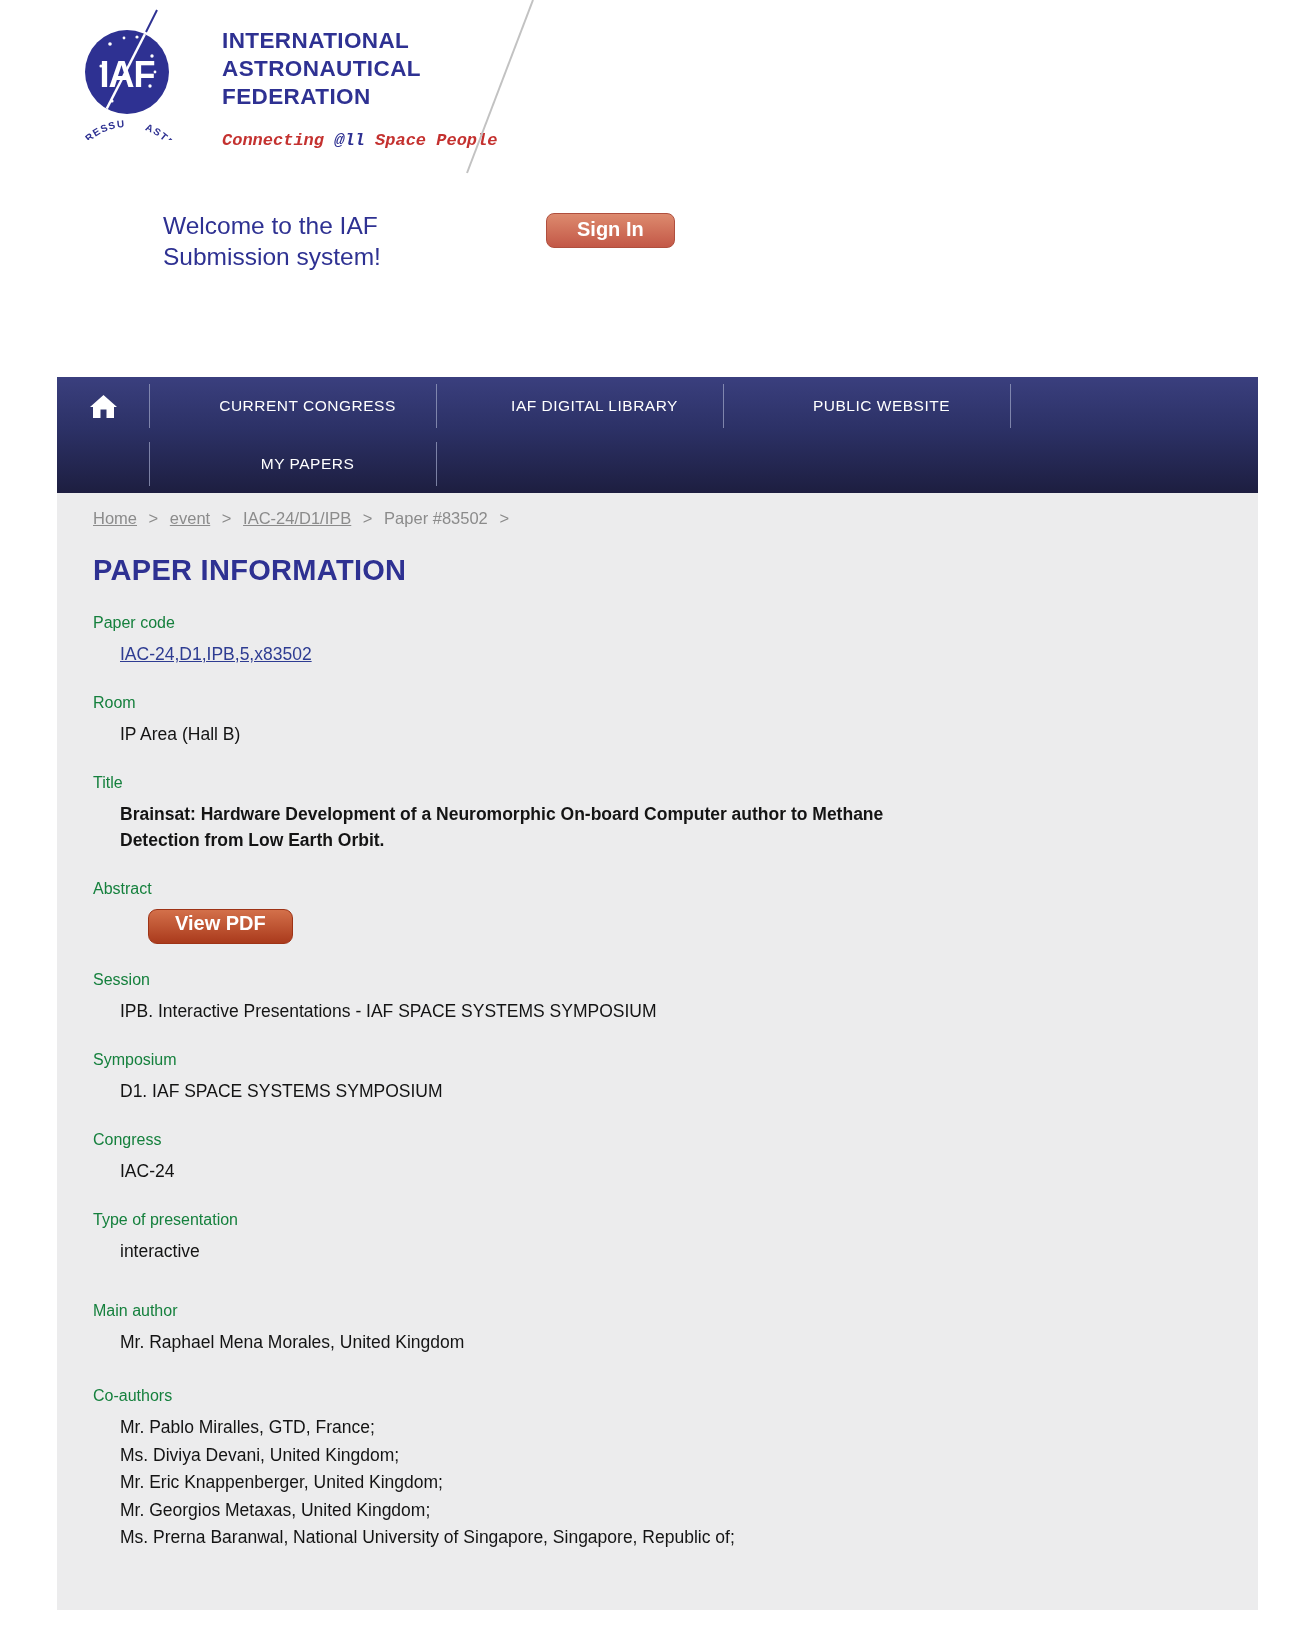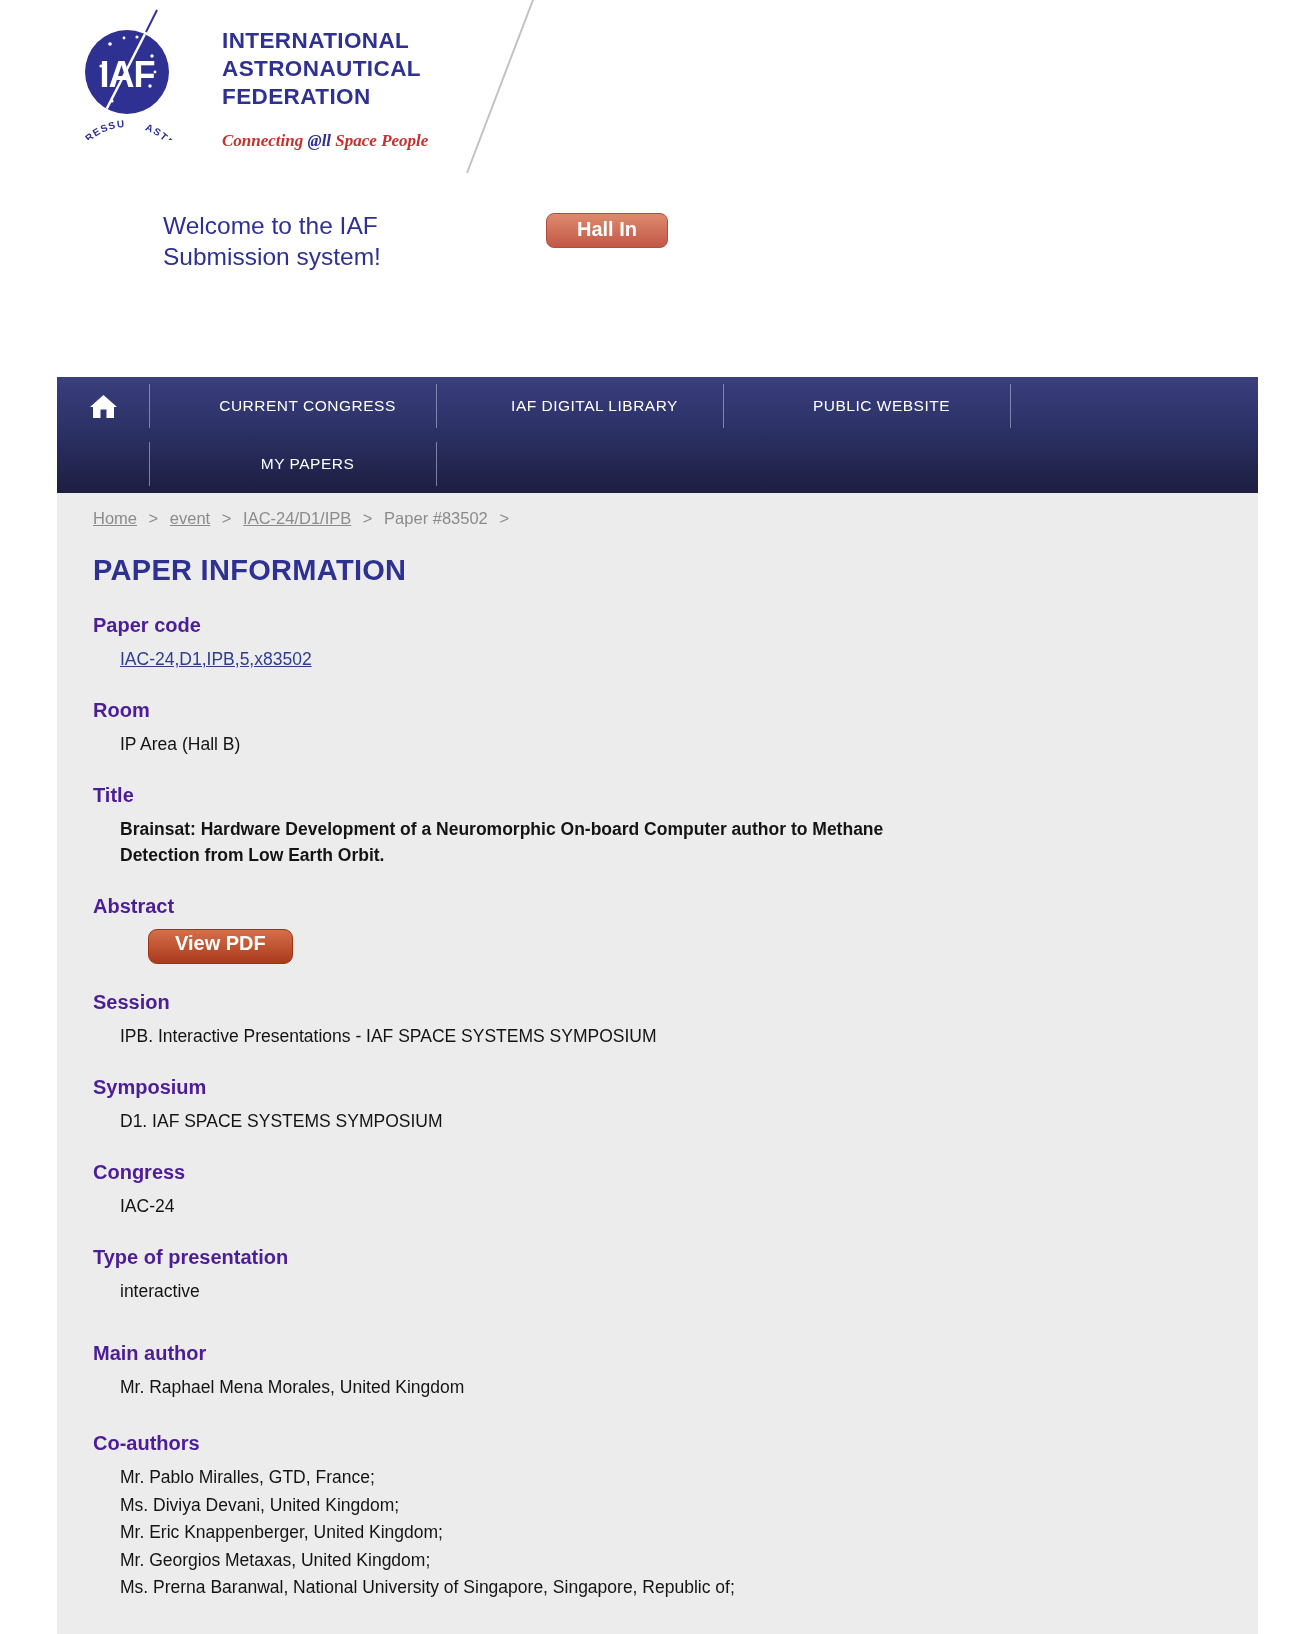--- a/index.html
+++ b/index.html
@@ -8,21 +8,21 @@
     width:1301px; height:1634px; position:relative;
     font-family:"Liberation Sans", sans-serif; color:#141414;
   }
 
   
   .header { position:relative; width:1301px; height:377px; background:#fff; }
   .seal { position:absolute; left:60px; top:4px; }
   .org-name { position:absolute; left:222px; top:27px; color:#2e3192;
     font-weight:bold; font-size:22.5px; line-height:28px; letter-spacing:0.4px; }
   .tagline { position:absolute; left:222px; top:131px;
-    font-family:Liberation Serif, serif; font-style:italic; font-weight:bold;
+    font-family:Liberation Mono, monospace; font-style:italic; font-weight:bold;
     font-size:17px; color:#c4312f; }
   .tagline .at { color:#2e3192; }
   .diag { position:absolute; left:455px; top:0; }
   .welcome { position:absolute; left:163px; top:210px; color:#2e3192;
     font-size:24.5px; line-height:31px; }
   .signin-btn {
     position:absolute; left:546px; top:213px;
     background:linear-gradient(180deg,#dd8a6e 0%, #c35847 100%);
     border:1px solid #b04f3e; border-radius:8px;
     color:#fff; font-weight:bold; font-size:20px;
@@ -43,21 +43,21 @@
     letter-spacing:0.5px; cursor:pointer; white-space:nowrap; }
 
   
   .content { background:#ececed; padding-bottom:58px; min-height:985px; }
   .breadcrumb { padding:16px 0 0 36px; font-size:16.5px; color:#8b8b8b; }
   .bc-link { text-decoration:underline; cursor:pointer; }
   .bc-sep { margin:0 7px; }
   .page-title { margin:26px 0 0 36px; font-size:29px; font-weight:bold;
     color:#2e3192; letter-spacing:0.3px; }
   .field { margin-left:36px; margin-top:27px; }
-  .field-label { font-size:20px; font-weight:bold; color:#4c1d95; }
+  .field-label { font-size:16px; font-weight:normal; color:#15803d; }
   .field-value { margin:9px 0 0 27px; font-size:17.5px; color:#141414; line-height:26px; }
   .link-value { color:#2e3c92; text-decoration:underline; cursor:pointer; }
   .title-value { font-weight:bold; max-width:770px; }
   .viewpdf-btn {
     margin:11px 0 0 55px; display:inline-block;
     background:linear-gradient(180deg,#d3704a 0%, #aa3a1c 100%);
     border:1px solid #9e3316; border-radius:9px;
     color:#fff; font-weight:bold; font-size:20px;
     padding:2px 26px 8px 26px; cursor:pointer;
     font-family:"Liberation Sans", sans-serif;
@@ -110,21 +110,21 @@
 
   <svg class="diag" width="84" height="176" viewBox="0 0 84 176">
     <line x1="78" y1="0" x2="12" y2="173" stroke="#c2c2c2" stroke-width="2"></line>
   </svg>
 
   <div class="welcome">
     <div>Welcome to the IAF</div>
     <div>Submission system!</div>
   </div>
 
-  <button class="signin-btn">Hall In</button>
+  <button class="signin-btn">Sign In</button>
 </div>
 
 <div class="main-col">
 
   <div class="navbar">
     <div class="nav-row">
       <div class="nav-home-cell">
         <svg width="27" height="23" viewBox="0 0 27 23">
           <path d="M13.5 0 L27 12 L24 12 L24 23 L16.5 23 L16.5 14.5 L10.5 14.5 L10.5 23 L3 23 L3 12 L0 12 Z" fill="#ffffff"></path>
         </svg>

